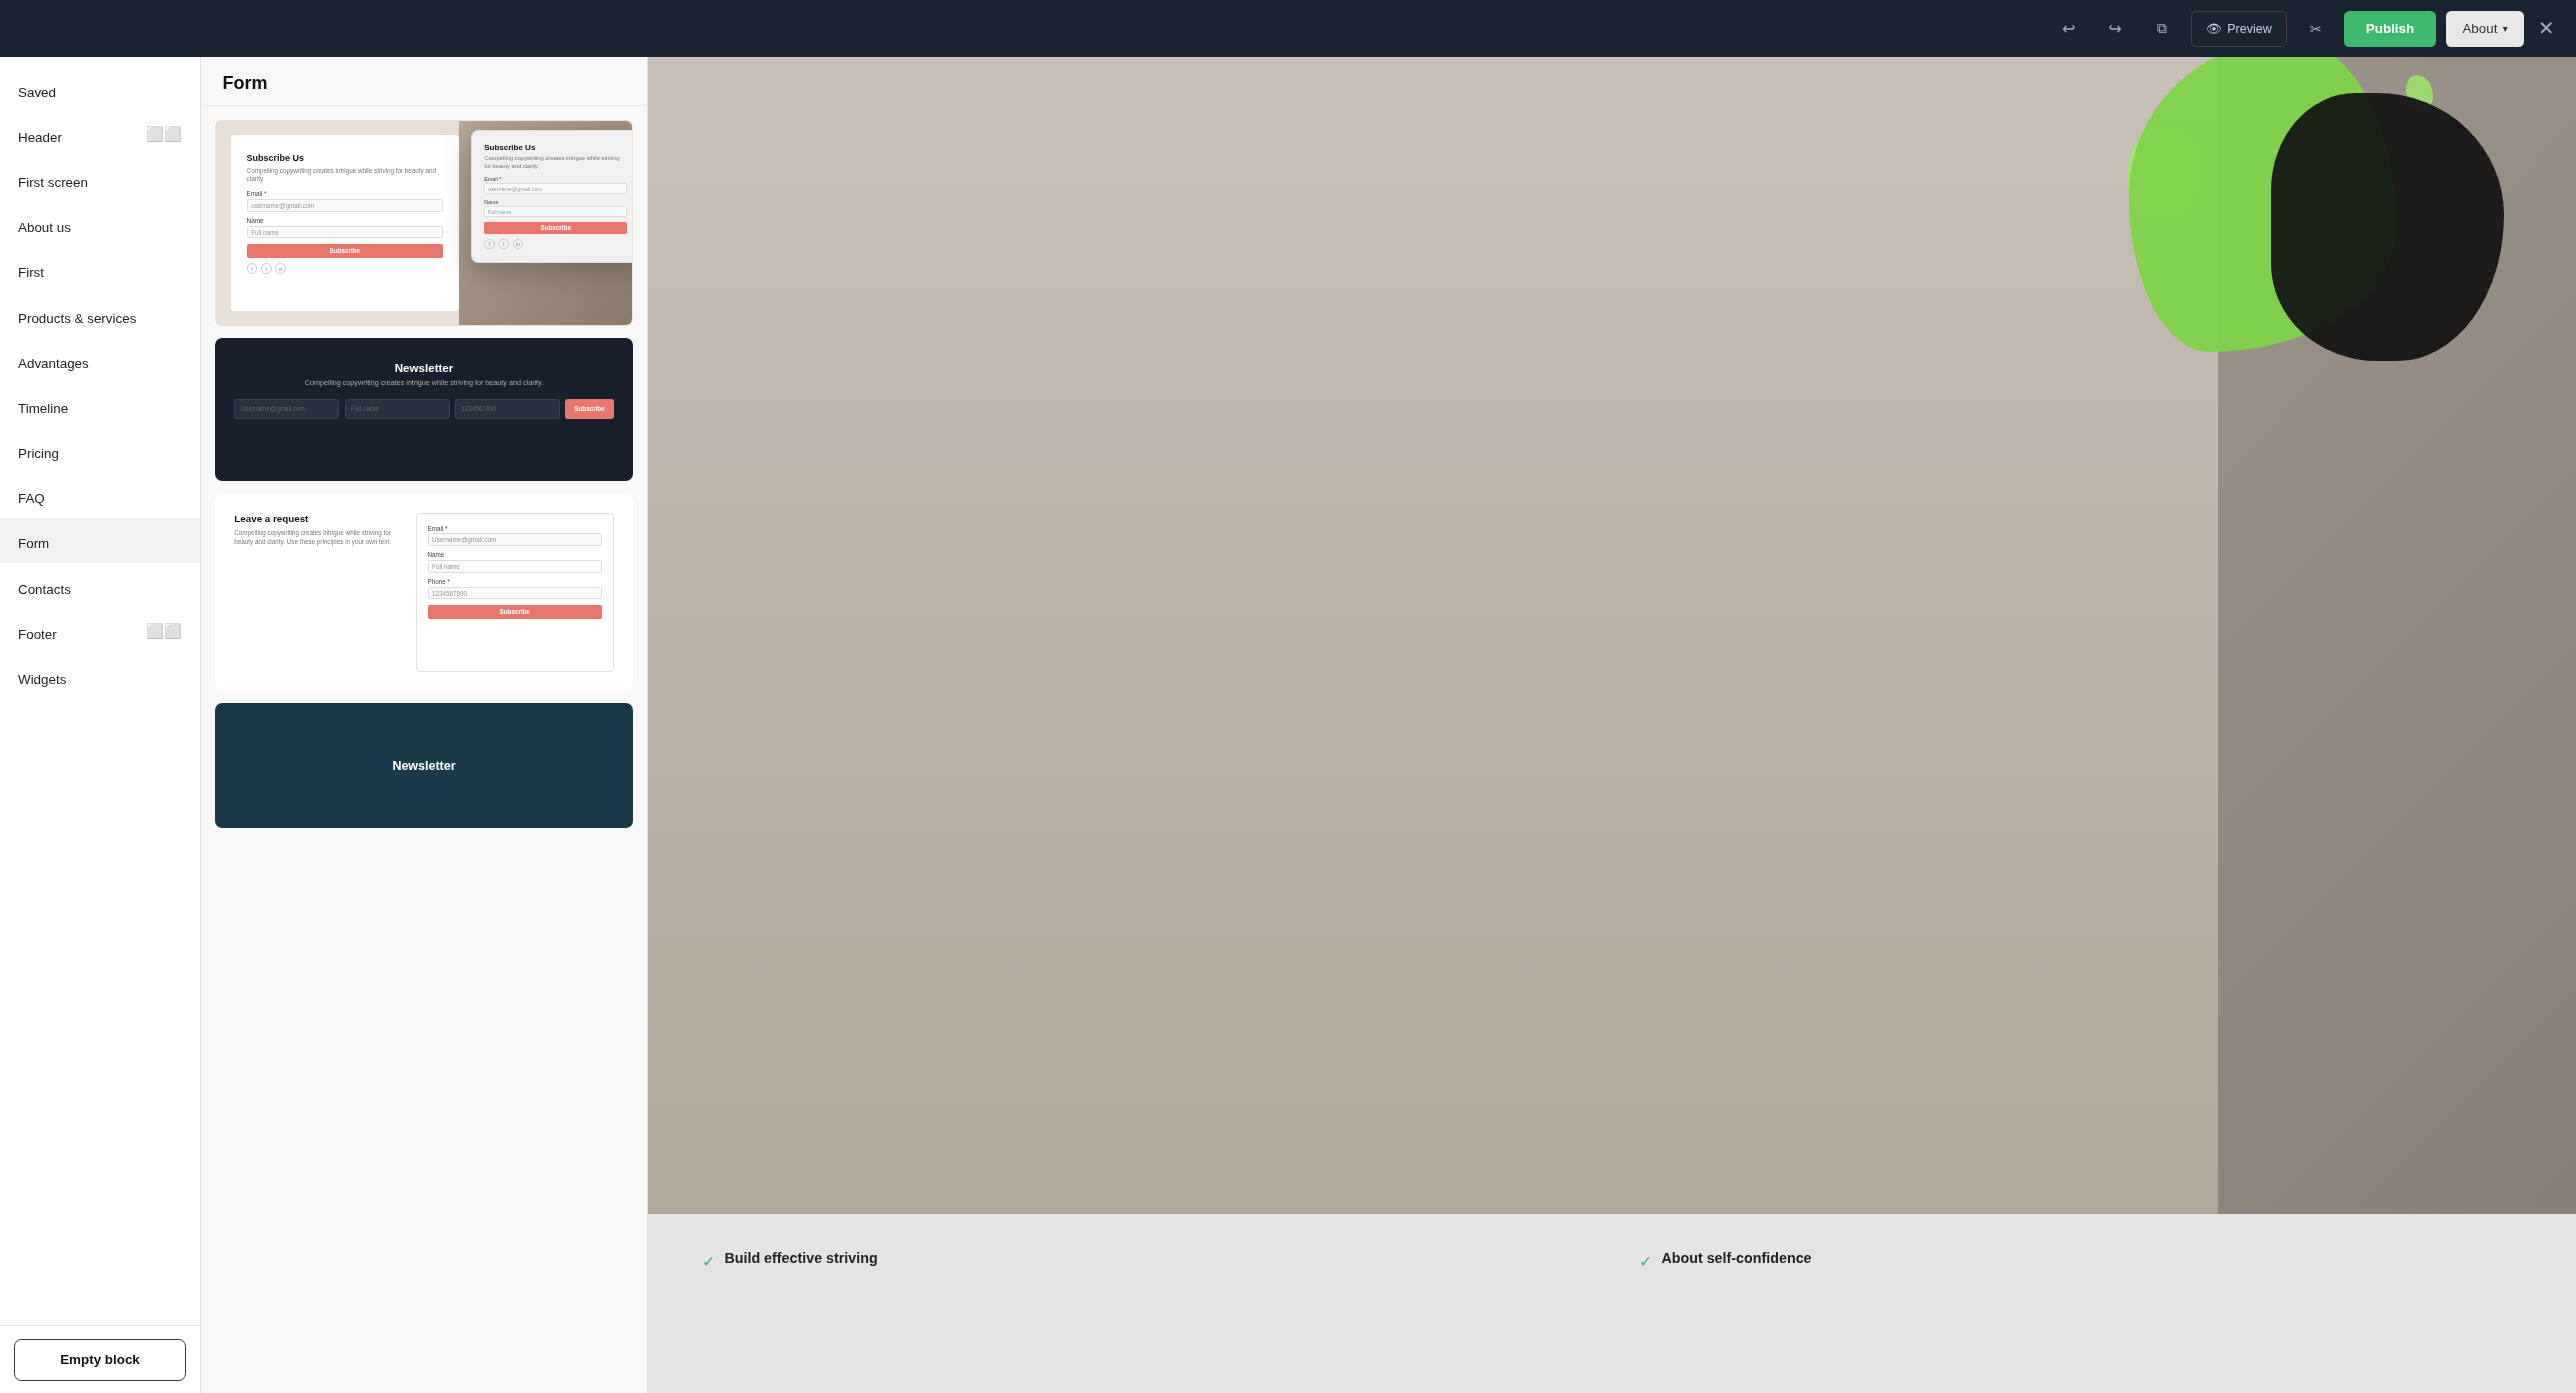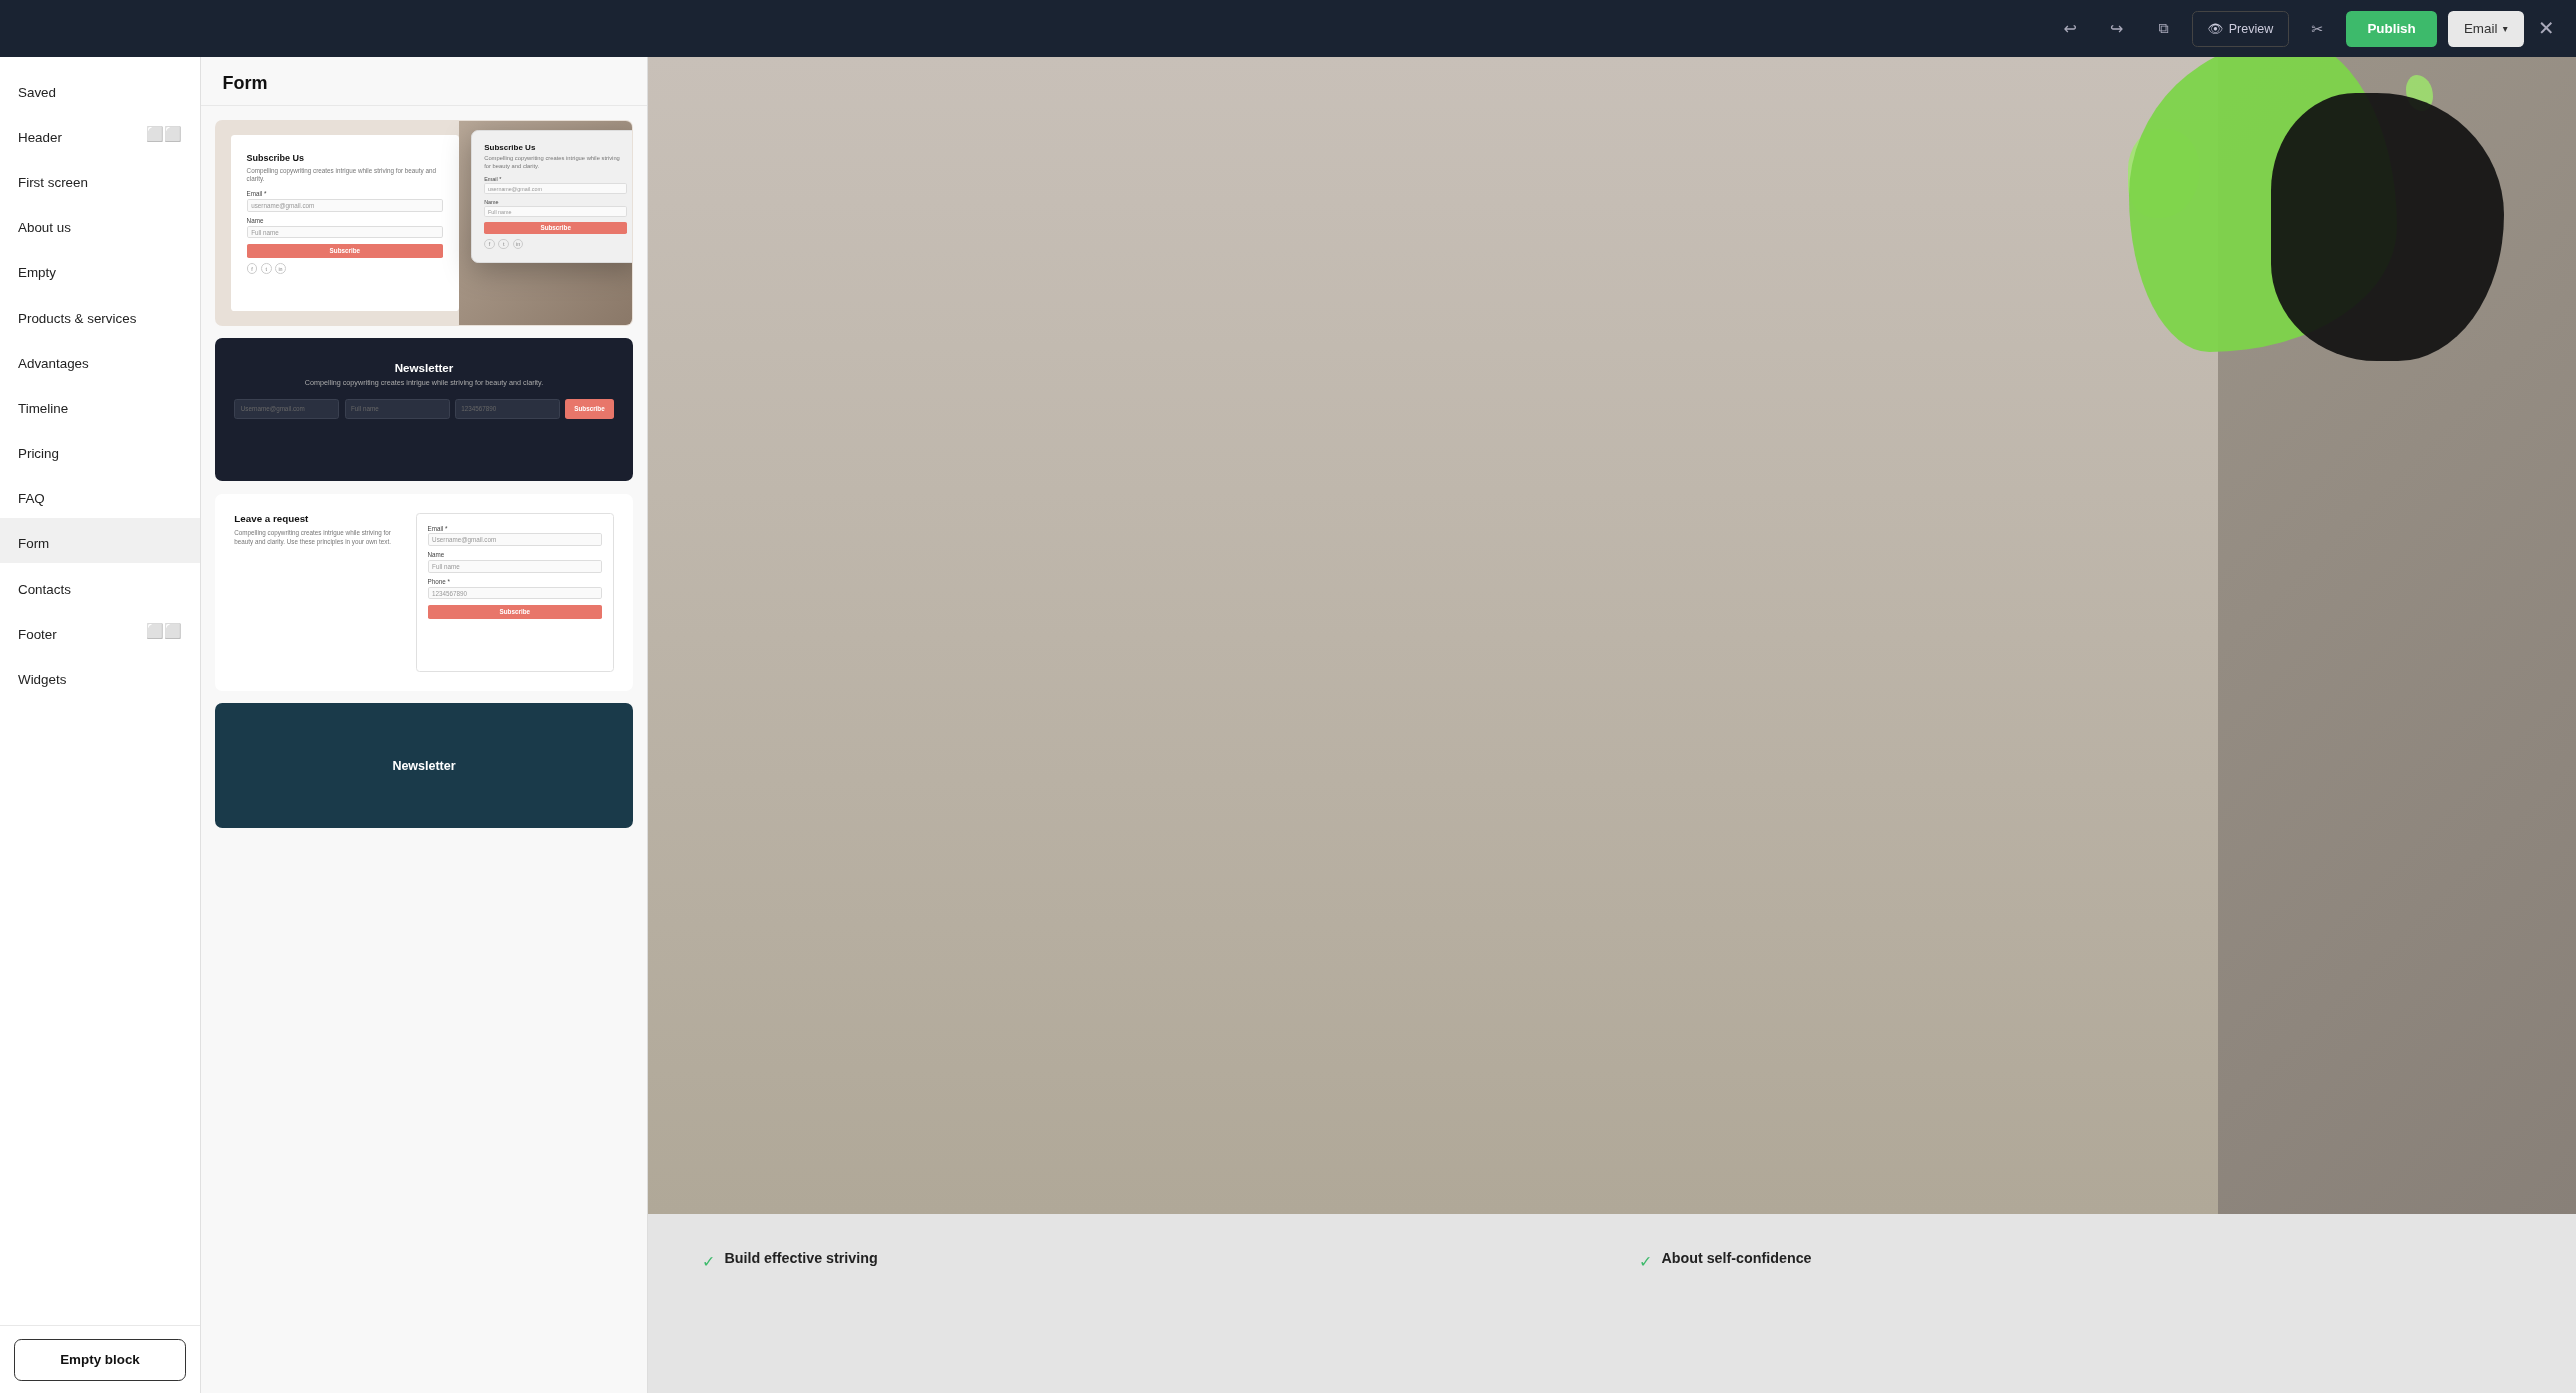--- a/index.html
+++ b/index.html
@@ -428,21 +428,21 @@
     <span style="font-size:12.5px;">👁</span>
     <span>Preview</span>
   </button>
   <button class="toolbar-icon-btn">
     <span style="font-size:14.3px;">✂</span>
   </button>
   <button class="toolbar-publish-btn">
     <span>Publish</span>
   </button>
   <button class="toolbar-save-btn">
-    <span>Email</span>
+    <span>About</span>
     <span style="font-size:9.8px;">▾</span>
   </button>
   <button class="toolbar-close-btn">
     <span>✕</span>
   </button>
 </div>
 
 <div class="main">
 
   <div class="sidebar">
@@ -459,21 +459,21 @@
 
       <div class="sidebar-item">
         <span class="sidebar-item-label">First screen</span>
       </div>
 
       <div class="sidebar-item">
         <span class="sidebar-item-label">About us</span>
       </div>
 
       <div class="sidebar-item">
-        <span class="sidebar-item-label">Empty</span>
+        <span class="sidebar-item-label">First</span>
       </div>
 
       <div class="sidebar-item">
         <span class="sidebar-item-label">Products &amp; services</span>
       </div>
 
       <div class="sidebar-item">
         <span class="sidebar-item-label">Advantages</span>
       </div>
 

